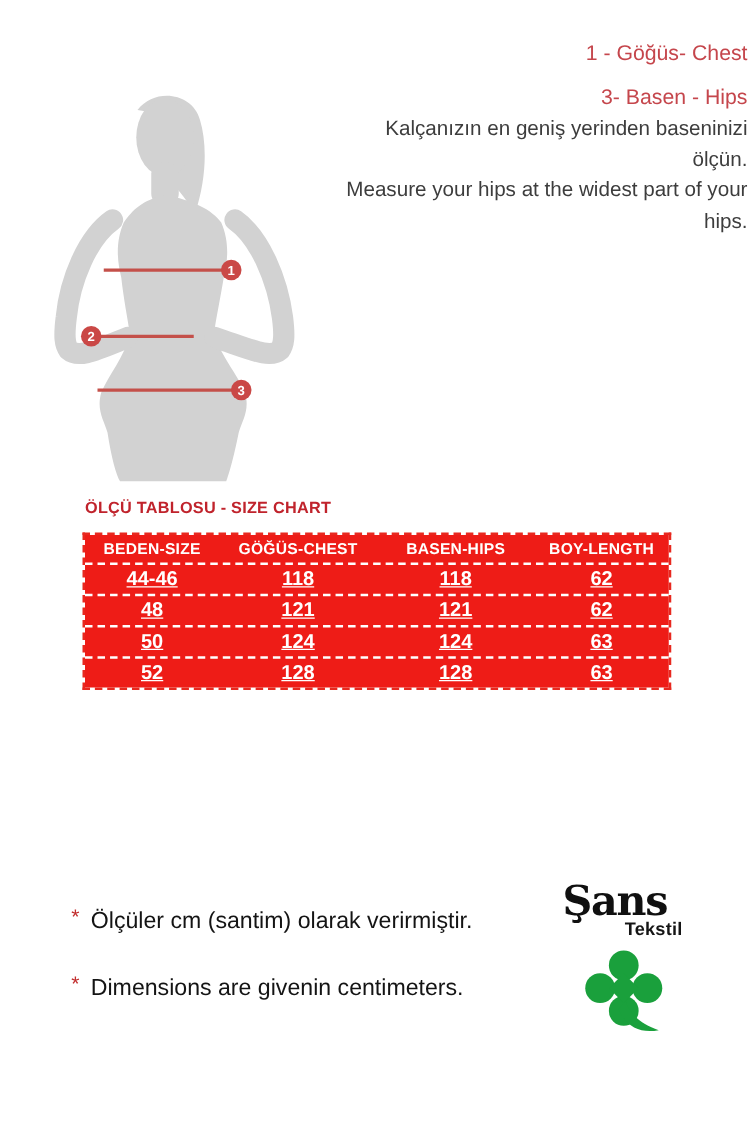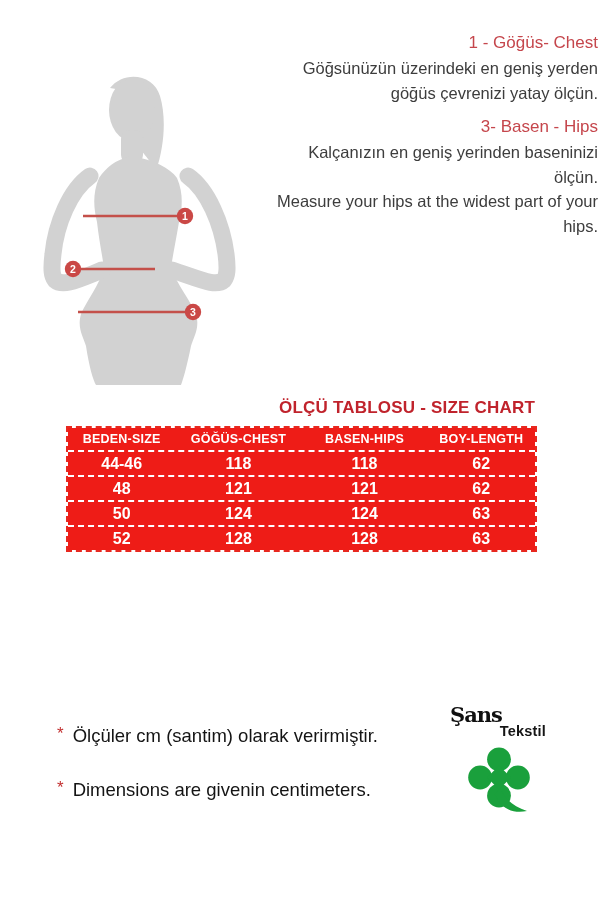--- a/index.html
+++ b/index.html
@@ -16,46 +16,46 @@
   .section-heading{
     color:#c5464c;font-size:17px;line-height:26px;font-weight:400;
     padding-left:14px;white-space:nowrap;
   }
   .section p{
     margin:0;color:#3d3d3d;font-size:16.5px;line-height:24.5px;
     text-indent:22px;
   }
   
   .chart-title{
-    position:absolute;left:68px;top:398px;width:467px;text-align:right;
-    color:#c0232c;font-weight:bold;font-size:17px;letter-spacing:.2px;
+    position:absolute;left:68px;top:398px;width:467px;text-align:left;
+    color:#c0232c;font-weight:bold;font-size:13px;letter-spacing:.2px;
   }
   .size-table{
     position:absolute;left:68px;top:428px;width:467px;
     background:#ee1c17;outline:2px dashed #e8281f;outline-offset:0;
   }
   .trow{display:flex;align-items:center;}
   .trow.data{border-top:2px dashed #ffffff;height:23px;}
   .trow.head{height:22px;}
   .tcell{color:#ffffff;text-align:center;font-weight:bold;}
   .c0{width:23%;}.c1{width:27%;text-align:center;}.c2{width:27%;}.c3{width:23%;}
   .trow.head .tcell{font-size:12.5px;letter-spacing:.2px;}
-  .trow.data .tcell{font-size:16px;}
+  .trow.data .tcell{font-size:16px;text-decoration:underline;}
   
   .note{
     position:absolute;left:57px;white-space:nowrap;
     font-weight:normal;font-size:18.5px;color:#141414;
   }
   .note-1{top:724px;}
   .note-2{top:778px;}
   .star{color:#c22f2f;font-size:17px;vertical-align:3px;margin-right:9px;}
   
   .logo{position:absolute;left:450px;top:704px;width:96px;}
   .logo-name{
-    font-family:"DejaVu Serif",serif;font-weight:bold;font-size:21px;
+    font-family:"DejaVu Serif",serif;font-weight:bold;font-size:33px;
     color:#101010;letter-spacing:-1px;line-height:1.05;
   }
   .logo-sub{
     text-align:right;font-weight:bold;font-size:14.5px;color:#151515;
     margin-top:-3px;letter-spacing:.2px;
   }
   .logo-clover{margin:4px 0 0 14px;}
 </style>
 </head>
 <body>
@@ -93,21 +93,20 @@
       <line x1="38" y1="238" x2="153" y2="238" stroke="#c4504a" stroke-width="2.6"></line>
       <circle cx="153" cy="238" r="8.2" fill="#ca4846"></circle>
       <text x="153" y="241.8" text-anchor="middle" font-size="10.5" font-weight="bold" fill="#ffffff">3</text>
     </g>
   </svg>
 </div>
 
 <div class="instructions">
   <div class="section">
     <div class="section-heading">1 - Göğüs- Chest</div>
-    <p>Göğsünüzün üzerindeki en geniş yerden göğüs çevrenizi yatay ölçün.</p>
   </div>
   <div class="section">
     <div class="section-heading">3- Basen - Hips</div>
     <p>Kalçanızın en geniş yerinden baseninizi ölçün.</p>
     <p>Measure your hips at the widest part of your hips.</p>
   </div>
 </div>
 
 <div class="chart-title">ÖLÇÜ TABLOSU - SIZE CHART</div>
 

